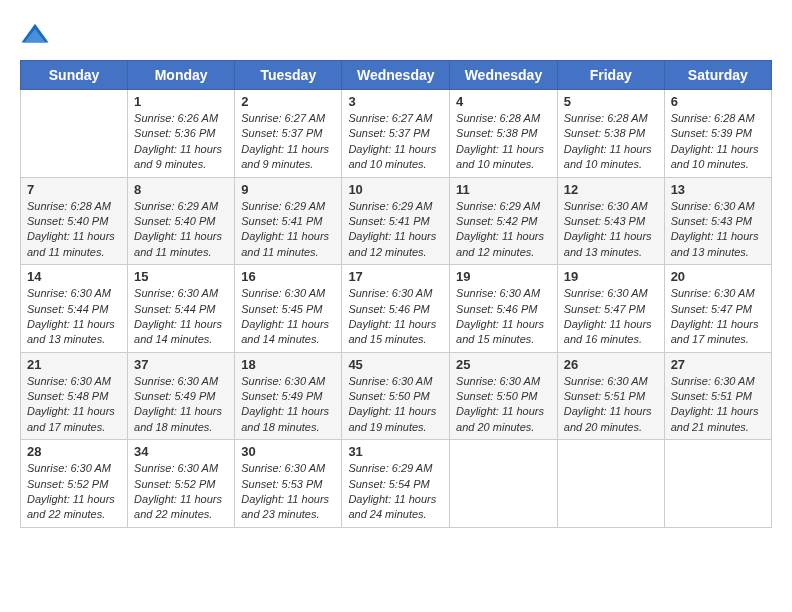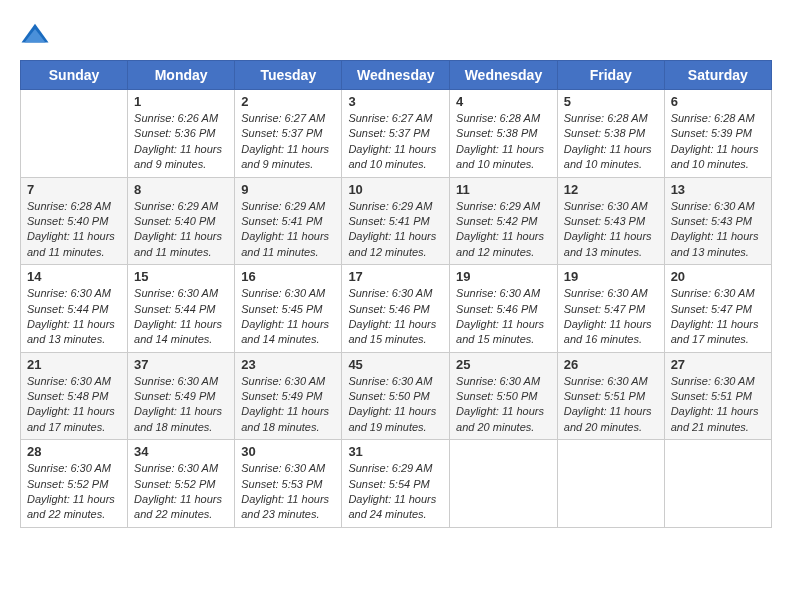--- a/index.html
+++ b/index.html
@@ -301,21 +301,21 @@
         </td>
         <td>
           <span class="day-number">37</span>
           <div class="cell-content">
             <span>Sunrise: 6:30 AM</span><br>
             <span>Sunset: 5:49 PM</span><br>
             <span>Daylight: 11 hours and 18 minutes.</span>
           </div>
         </td>
         <td>
-          <span class="day-number">23</span>
+          <span class="day-number">18</span>
           <div class="cell-content">
             <span>Sunrise: 6:30 AM</span><br>
             <span>Sunset: 5:49 PM</span><br>
             <span>Daylight: 11 hours and 18 minutes.</span>
           </div>
         </td>
         <td>
           <span class="day-number">45</span>
           <div class="cell-content">
             <span>Sunrise: 6:30 AM</span><br>

